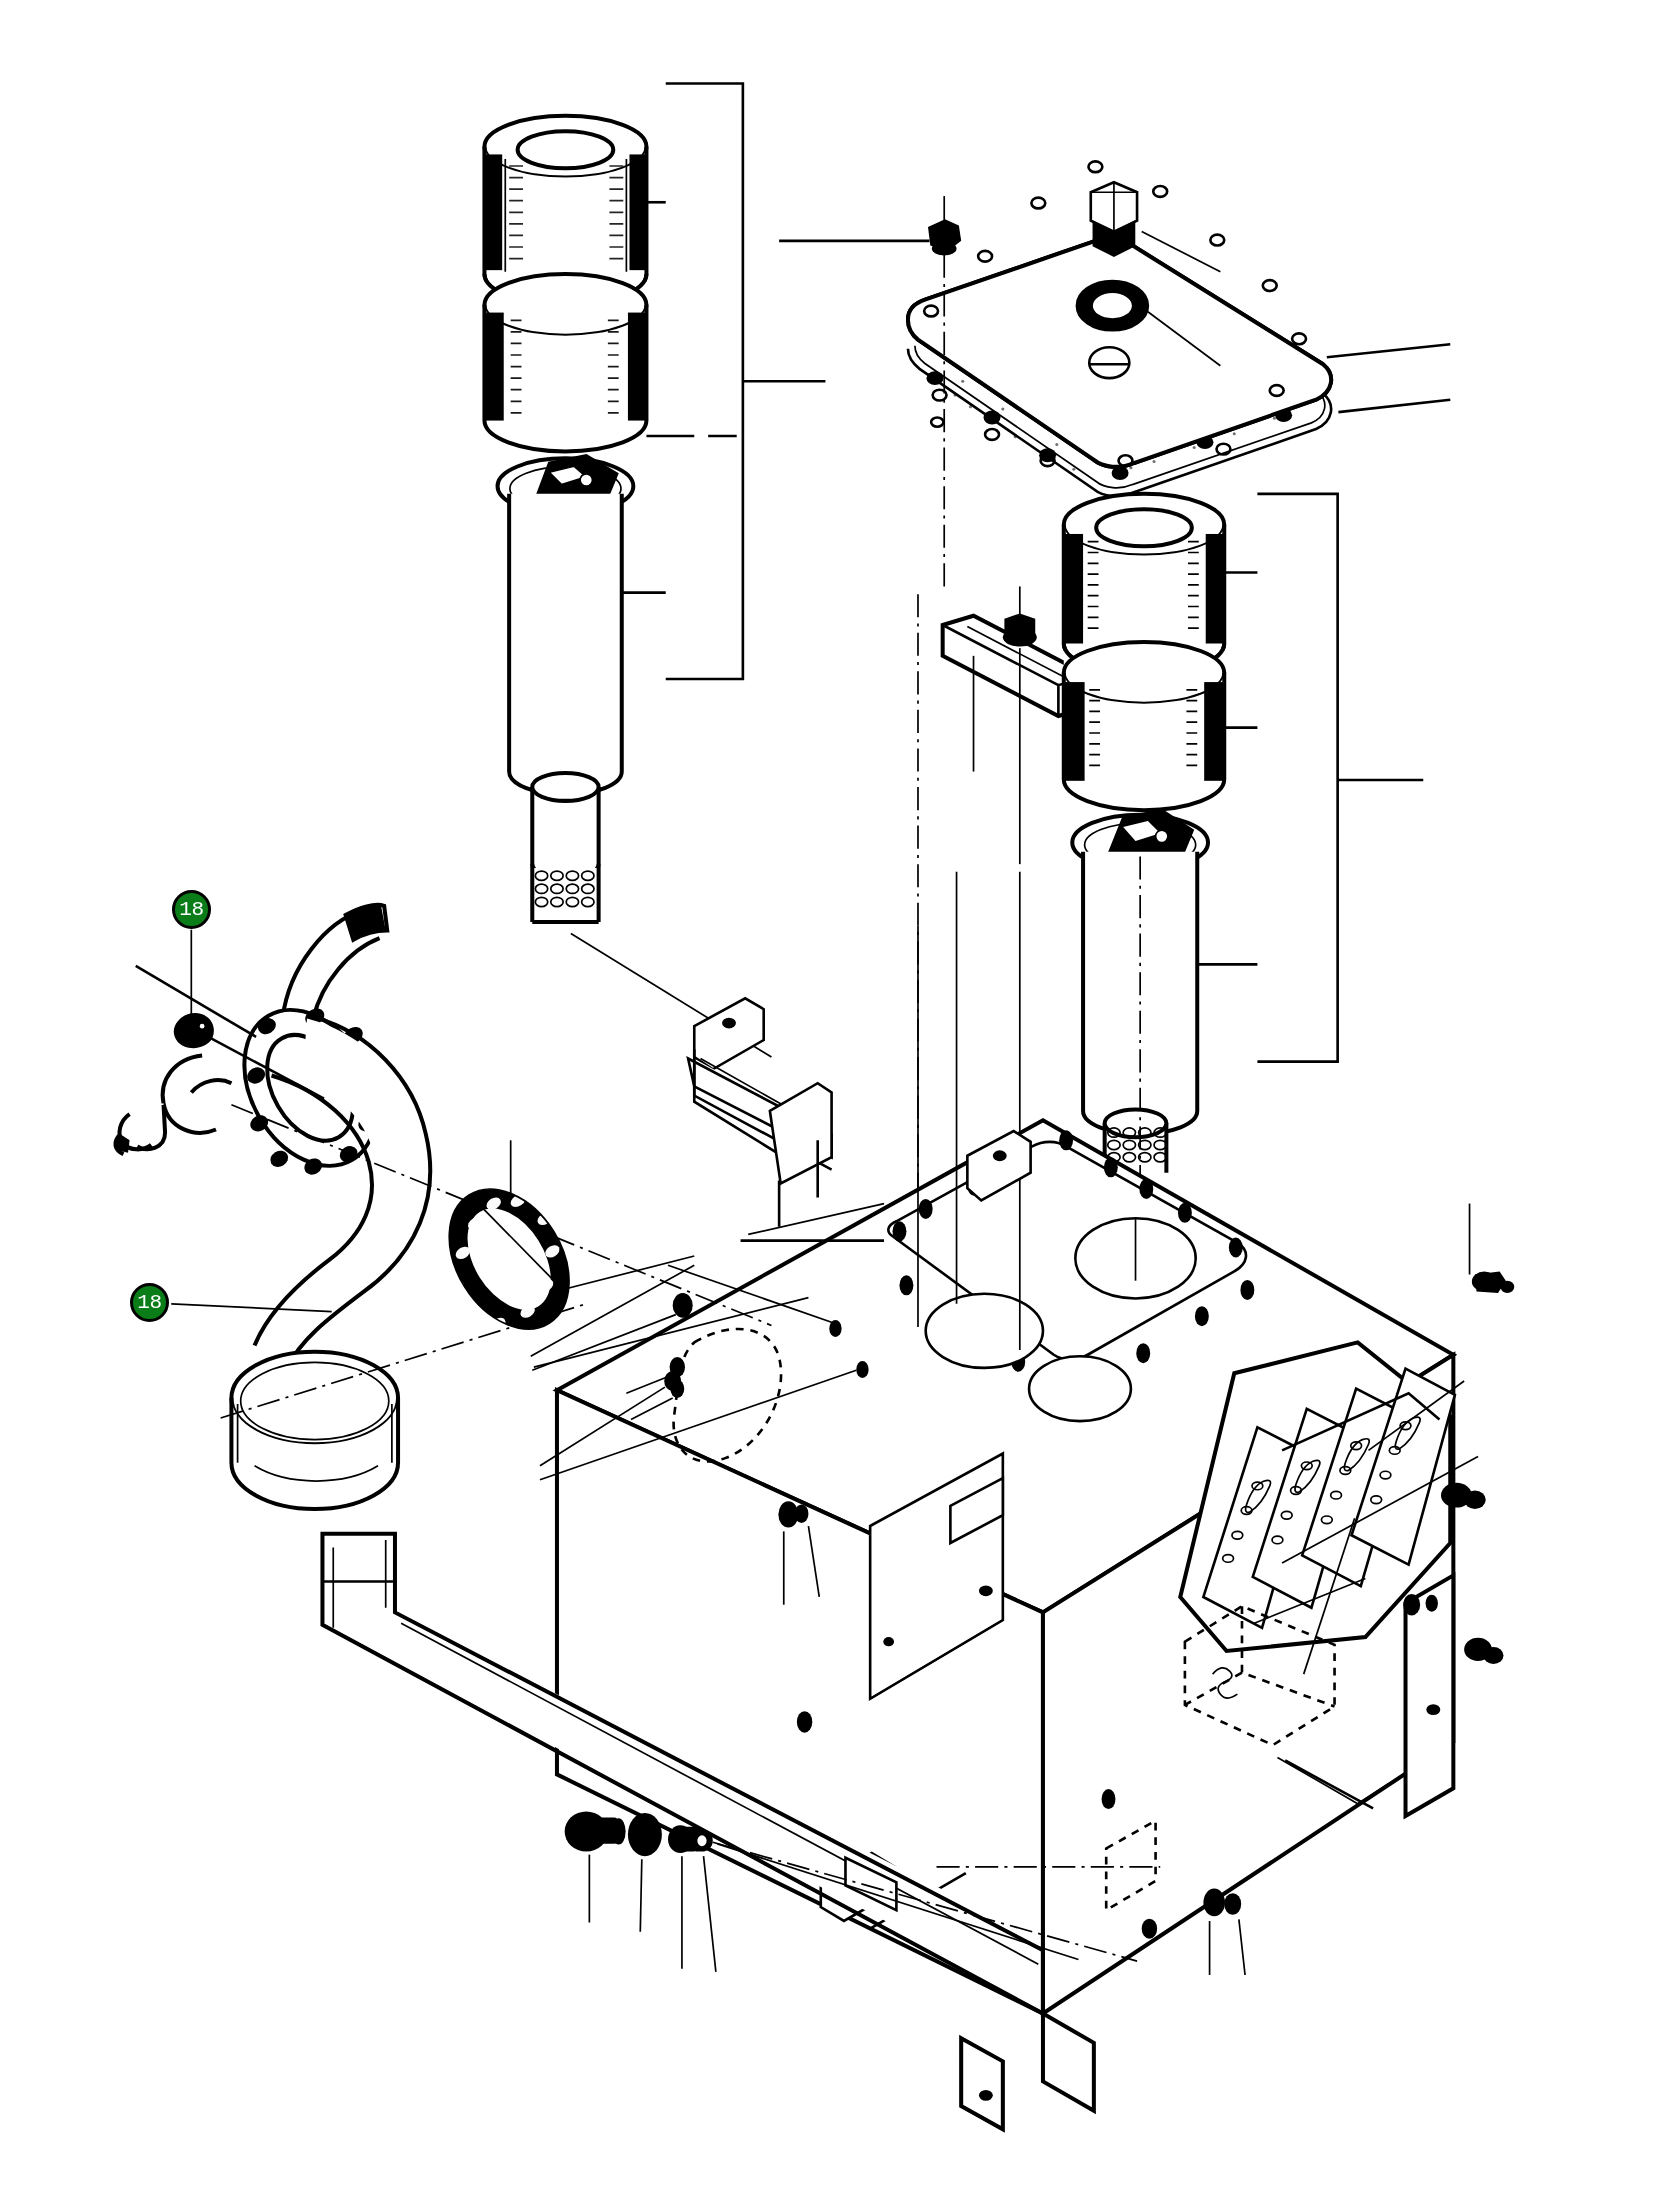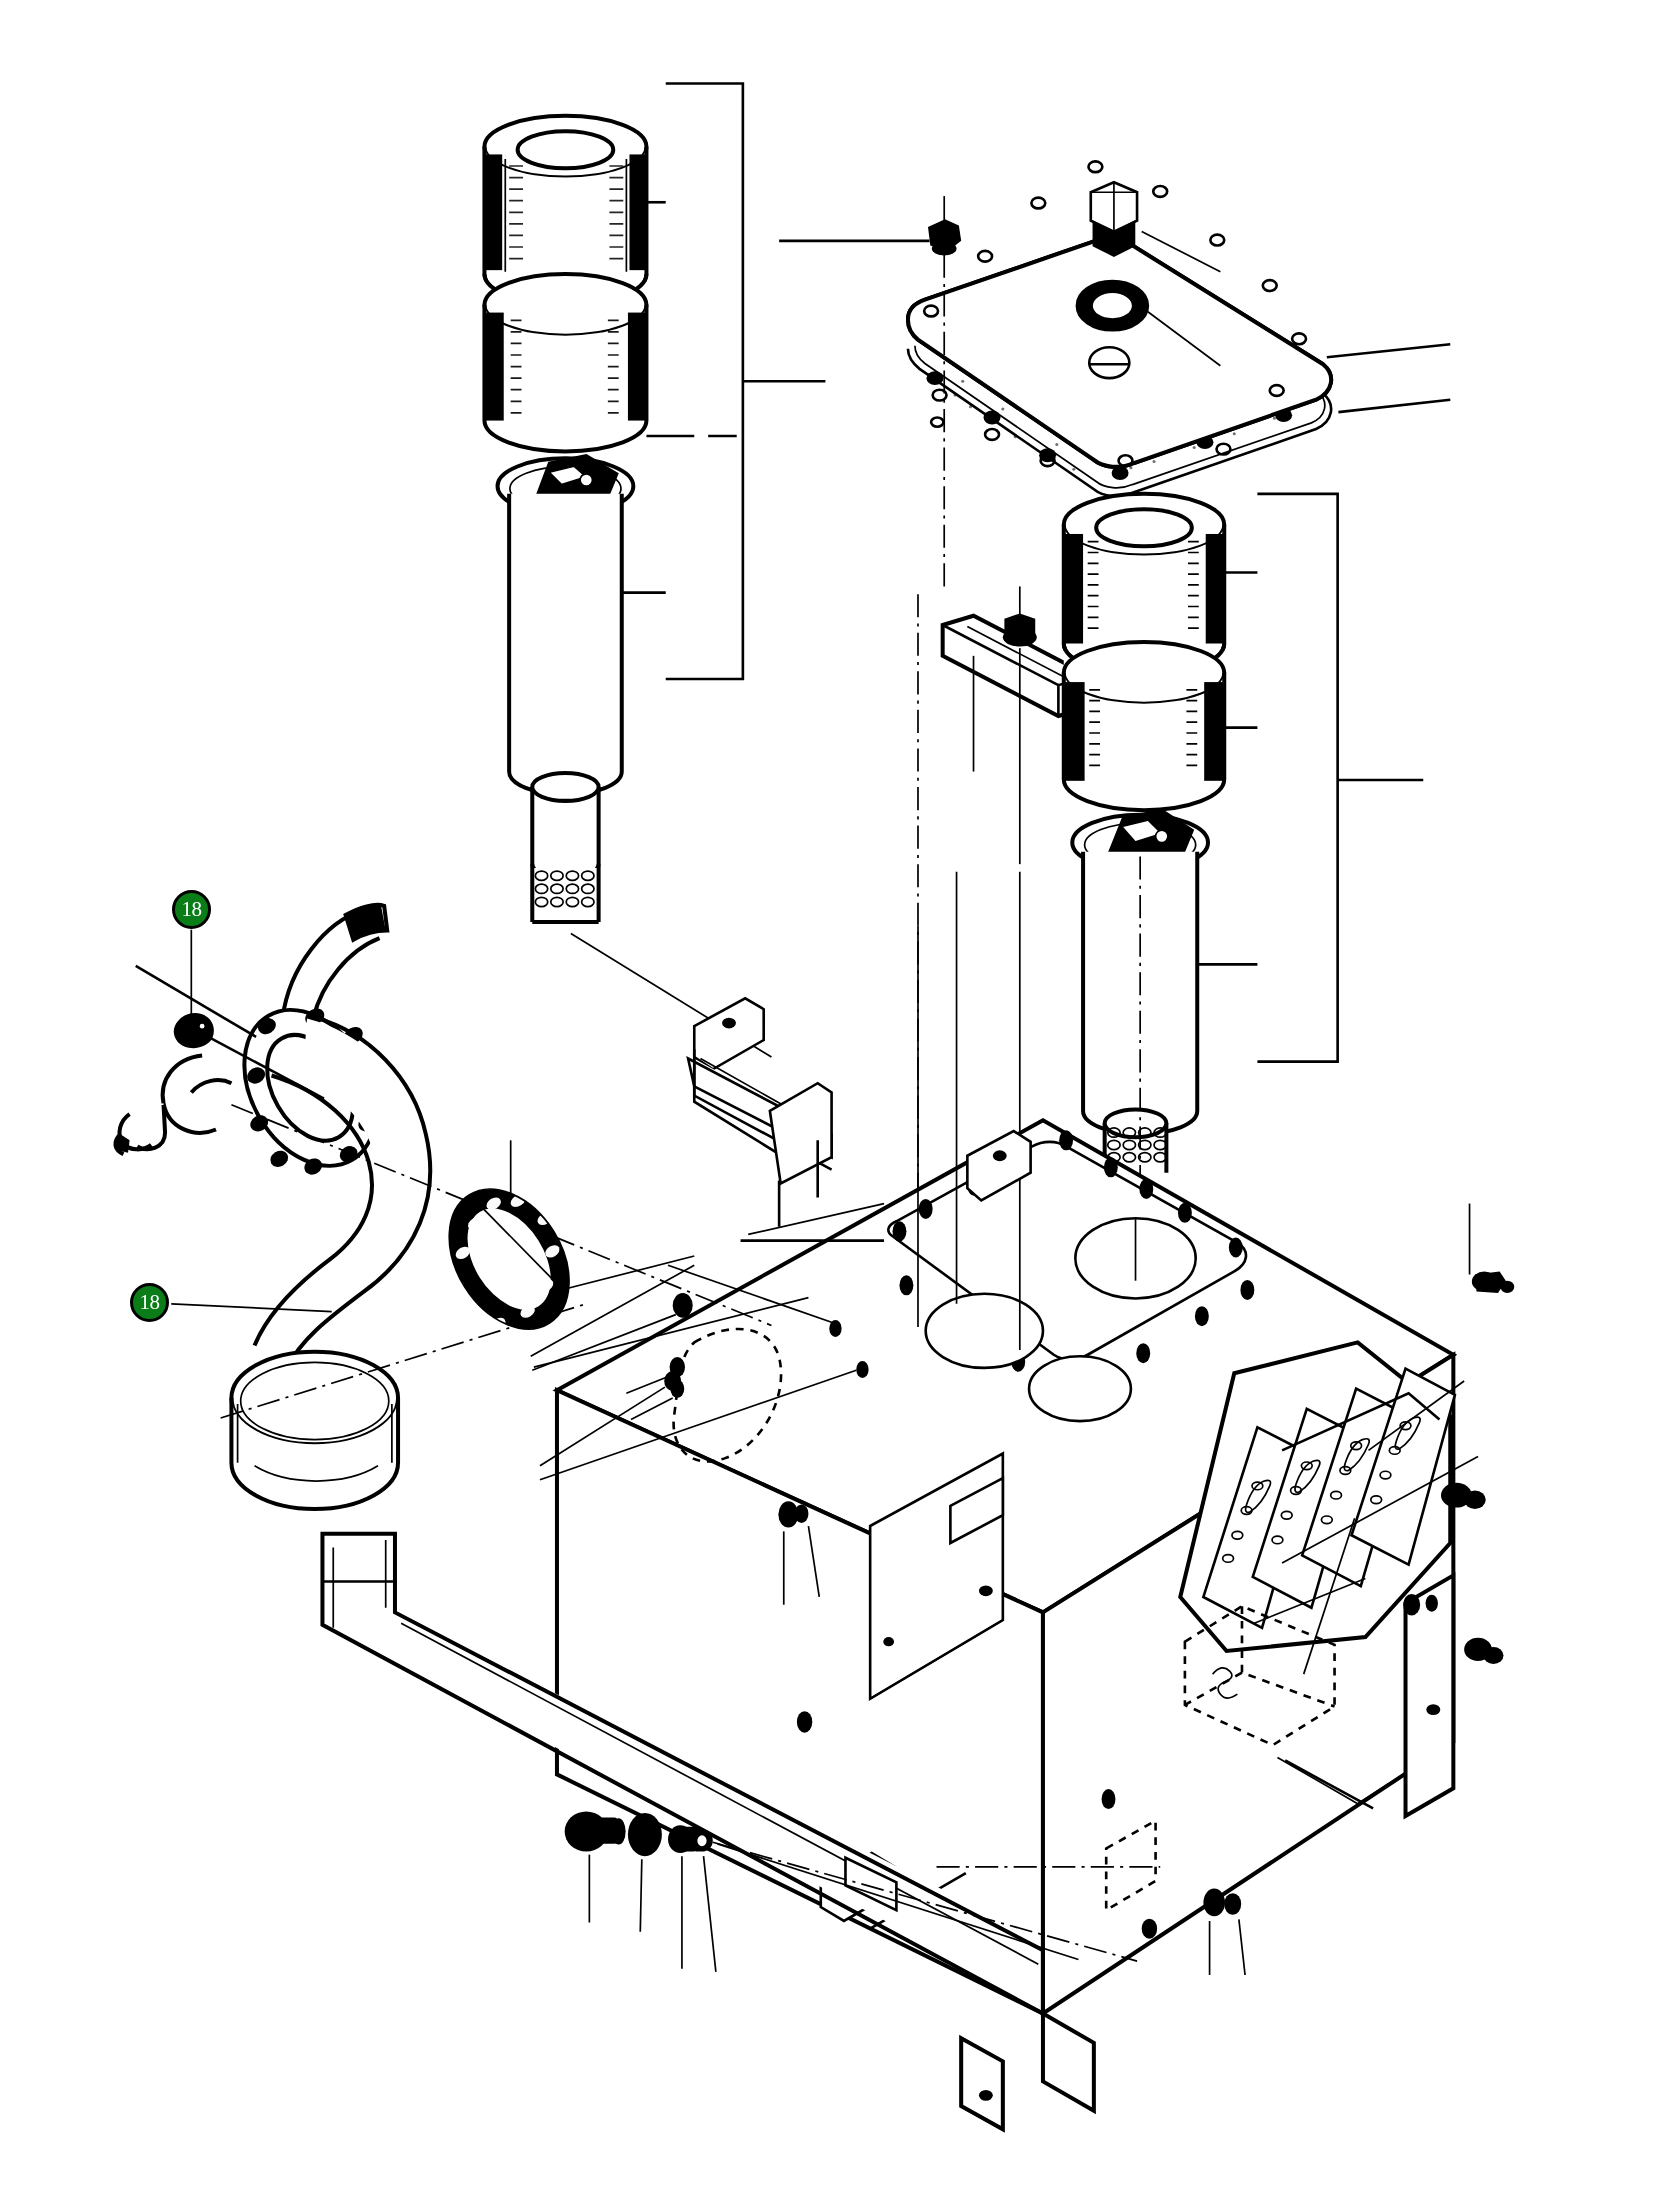--- a/index.html
+++ b/index.html
@@ -37,21 +37,21 @@
   }
   .callout-badge {
     position: absolute;
     border-radius: 50%;
     background: #0a7d18;
     border: 3.9px solid #000000;
     color: #ffffff;
     display: flex;
     align-items: center;
     justify-content: center;
-    font-family: Liberation Serif, serif;
+    font-family: Liberation Mono, monospace;
     font-size: 21px;
     line-height: 1;
     font-weight: 400;
     letter-spacing: -0.4px;
     box-sizing: border-box;
     cursor: pointer;
     text-align: center;
   }
   svg { display: block; }
   .ln { fill: none; stroke: #000; }

